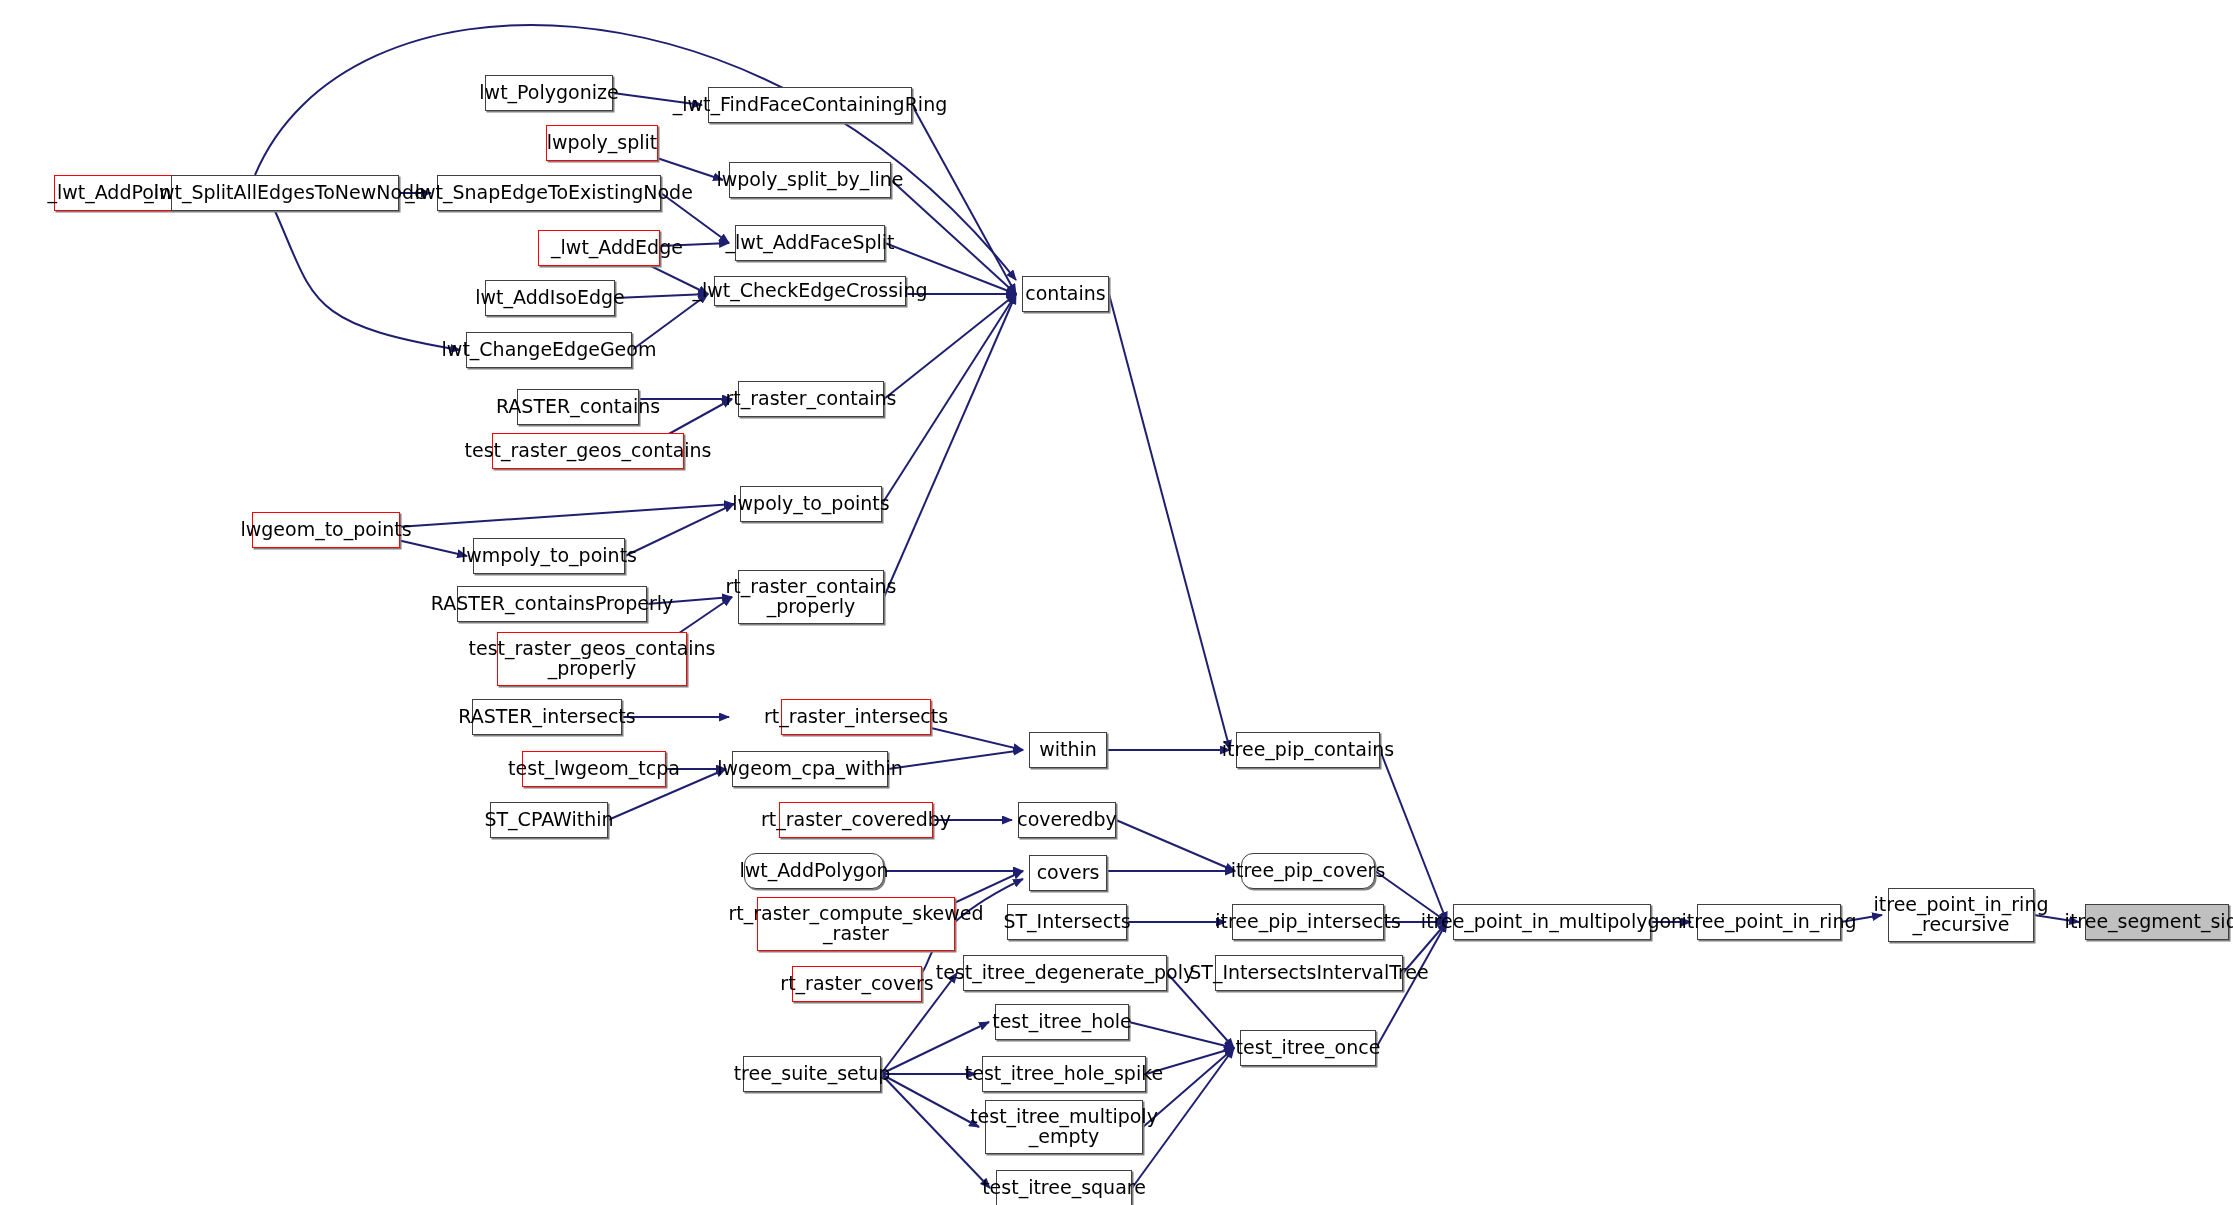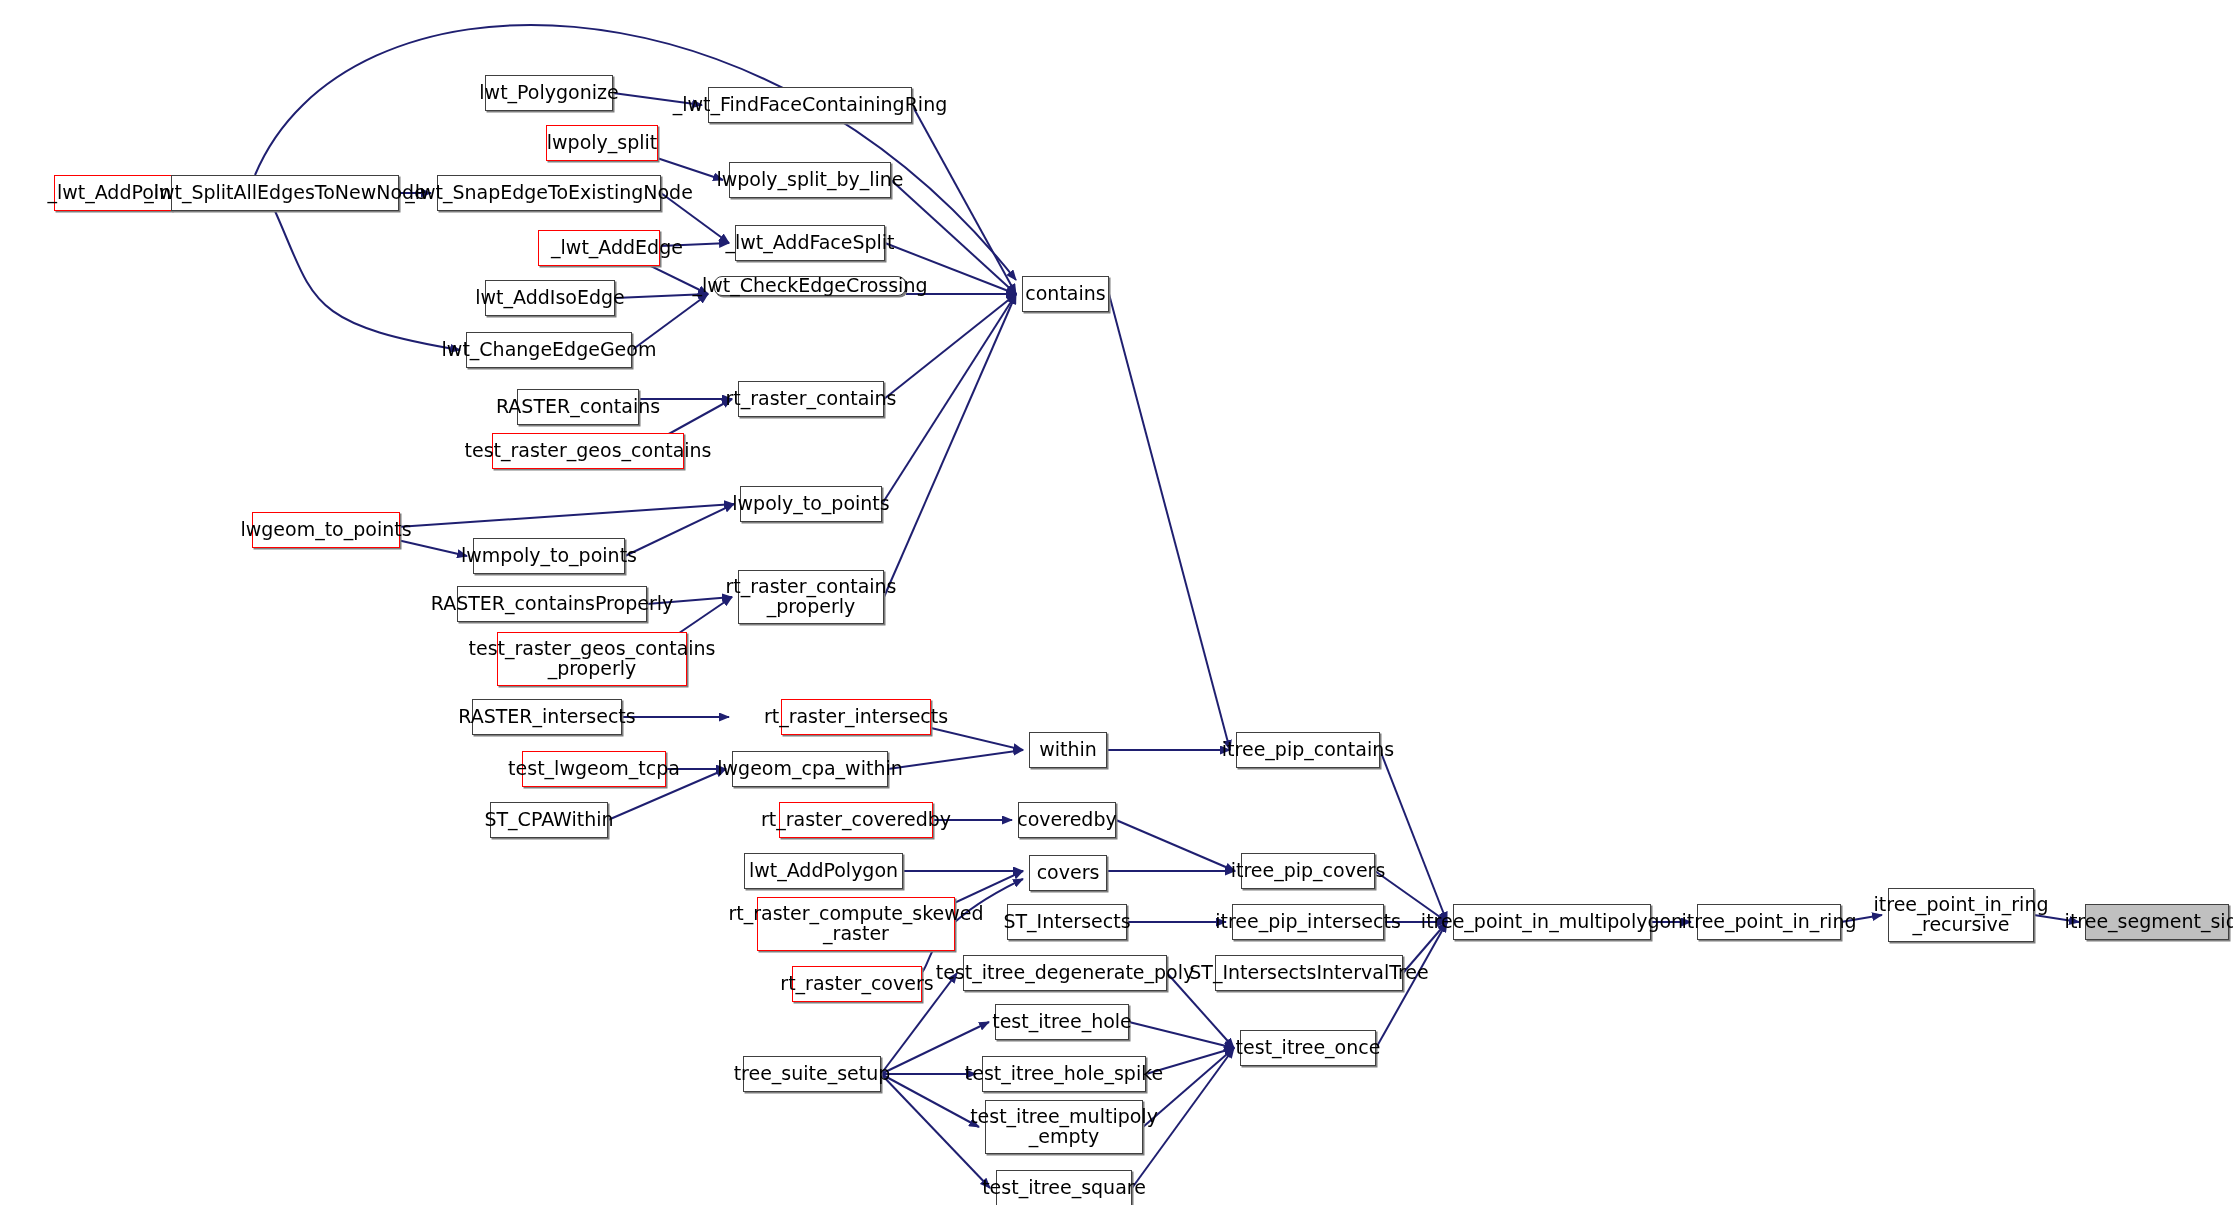--- a/index.html
+++ b/index.html
@@ -89,50 +89,50 @@
       <div class="node" style="left: 171px; top: 175px; width: 228px; height: 36px;"><span>_lwt_SplitAllEdgesToNewNode</span></div>
       <div class="node" style="left: 437px; top: 175px; width: 224px; height: 36px;"><span>_lwt_SnapEdgeToExistingNode</span></div>
       <div class="node" style="left: 485px; top: 75px; width: 128px; height: 36px;"><span>lwt_Polygonize</span></div>
       <div class="node red" style="left: 500px; top: 125px; width: 112px; height: 36px;"><span>lwpoly_split</span></div>
       <div class="node red" style="left: 492px; top: 230px; width: 122px; height: 36px; padding-left: 36px;"><span>_lwt_AddEdge</span></div>
       <div class="node" style="left: 485px; top: 280px; width: 130px; height: 36px;"><span>lwt_AddIsoEdge</span></div>
       <div class="node" style="left: 466px; top: 332px; width: 166px; height: 36px;"><span>lwt_ChangeEdgeGeom</span></div>
       <div class="node" style="left: 708px; top: 87px; width: 204px; height: 36px;"><span>_lwt_FindFaceContainingRing</span></div>
       <div class="node" style="left: 729px; top: 162px; width: 162px; height: 36px;"><span>lwpoly_split_by_line</span></div>
       <div class="node" style="left: 735px; top: 225px; width: 150px; height: 36px;"><span>_lwt_AddFaceSplit</span></div>
-      <div class="node" style="left: 714px; top: 276px; width: 192px; height: 20px; border-radius: 8px;"><span>_lwt_CheckEdgeCrossing</span></div>
+      <div class="node" style="left: 714px; top: 276px; width: 192px; height: 30px;"><span>_lwt_CheckEdgeCrossing</span></div>
       <div class="node" style="left: 1022px; top: 276px; width: 87px; height: 36px;"><span>contains</span></div>
       <div class="node" style="left: 473px; top: 389px; width: 122px; height: 36px; margin-left: 44px;"><span>RASTER_contains</span></div>
       <div class="node red" style="left: 446px; top: 433px; width: 192px; height: 36px;"><span>test_raster_geos_contains</span></div>
       <div class="node" style="left: 738px; top: 381px; width: 146px; height: 36px;"><span>rt_raster_contains</span></div>
       <div class="node red" style="left: 206px; top: 512px; width: 148px; height: 36px;"><span>lwgeom_to_points</span></div>
       <div class="node" style="left: 473px; top: 538px; width: 152px; height: 36px;"><span>lwmpoly_to_points</span></div>
       <div class="node" style="left: 740px; top: 486px; width: 142px; height: 36px;"><span>lwpoly_to_points</span></div>
       <div class="node" style="left: 457px; top: 586px; width: 190px; height: 36px;"><span>RASTER_containsProperly</span></div>
       <div class="node red" style="left: 451px; top: 632px; width: 190px; height: 54px;"><span>test_raster_geos_contains
 _properly</span></div>
       <div class="node" style="left: 738px; top: 570px; width: 146px; height: 54px;"><span>rt_raster_contains
 _properly</span></div>
       <div class="node" style="left: 472px; top: 699px; width: 150px; height: 36px;"><span>RASTER_intersects</span></div>
       <div class="node red" style="left: 735px; top: 699px; width: 150px; height: 36px;"><span>rt_raster_intersects</span></div>
       <div class="node red" style="left: 476px; top: 751px; width: 144px; height: 36px;"><span>test_lwgeom_tcpa</span></div>
       <div class="node" style="left: 732px; top: 751px; width: 156px; height: 36px;"><span>lwgeom_cpa_within</span></div>
       <div class="node" style="left: 490px; top: 802px; width: 118px; height: 36px;"><span>ST_CPAWithin</span></div>
       <div class="node red" style="left: 733px; top: 802px; width: 154px; height: 36px;"><span>rt_raster_coveredby</span></div>
-      <div class="node" style="left: 744px; top: 853px; width: 159px; height: 36px;"><span>lwt_AddPolygon</span></div>
+      <div class="node" style="left: 744px; top: 853px; width: 140px; height: 36px; border-radius: 12px;"><span>lwt_AddPolygon</span></div>
       <div class="node red" style="left: 711px; top: 897px; width: 198px; height: 54px;"><span>rt_raster_compute_skewed
 _raster</span></div>
       <div class="node red" style="left: 746px; top: 966px; width: 130px; height: 36px;"><span>rt_raster_covers</span></div>
       <div class="node" style="left: 1029px; top: 732px; width: 78px; height: 36px;"><span>within</span></div>
       <div class="node" style="left: 1018px; top: 802px; width: 98px; height: 36px;"><span>coveredby</span></div>
       <div class="node" style="left: 1029px; top: 855px; width: 78px; height: 36px;"><span>covers</span></div>
       <div class="node" style="left: 1007px; top: 904px; width: 120px; height: 36px;"><span>ST_Intersects</span></div>
       <div class="node" style="left: 963px; top: 955px; width: 204px; height: 36px;"><span>test_itree_degenerate_poly</span></div>
       <div class="node" style="left: 1236px; top: 732px; width: 144px; height: 36px;"><span>itree_pip_contains</span></div>
-      <div class="node" style="left: 1241px; top: 853px; width: 134px; height: 36px;"><span>itree_pip_covers</span></div>
+      <div class="node" style="left: 1241px; top: 853px; width: 134px; height: 36px; border-radius: 12px;"><span>itree_pip_covers</span></div>
       <div class="node" style="left: 1232px; top: 904px; width: 152px; height: 36px;"><span>itree_pip_intersects</span></div>
       <div class="node" style="left: 1215px; top: 955px; width: 188px; height: 36px;"><span>ST_IntersectsIntervalTree</span></div>
       <div class="node" style="left: 1453px; top: 904px; width: 198px; height: 36px;"><span>itree_point_in_multipolygon</span></div>
       <div class="node" style="left: 1697px; top: 904px; width: 144px; height: 36px;"><span>itree_point_in_ring</span></div>
       <div class="node" style="left: 1888px; top: 888px; width: 146px; height: 54px;"><span>itree_point_in_ring
 _recursive</span></div>
       <div class="node cur" style="left: 2085px; top: 904px; width: 144px; height: 36px;"><span>itree_segment_side</span></div>
       <div class="node" style="left: 995px; top: 1004px; width: 134px; height: 36px;"><span>test_itree_hole</span></div>
       <div class="node" style="left: 982px; top: 1056px; width: 164px; height: 36px;"><span>test_itree_hole_spike</span></div>
       <div class="node" style="left: 985px; top: 1100px; width: 158px; height: 54px;"><span>test_itree_multipoly

